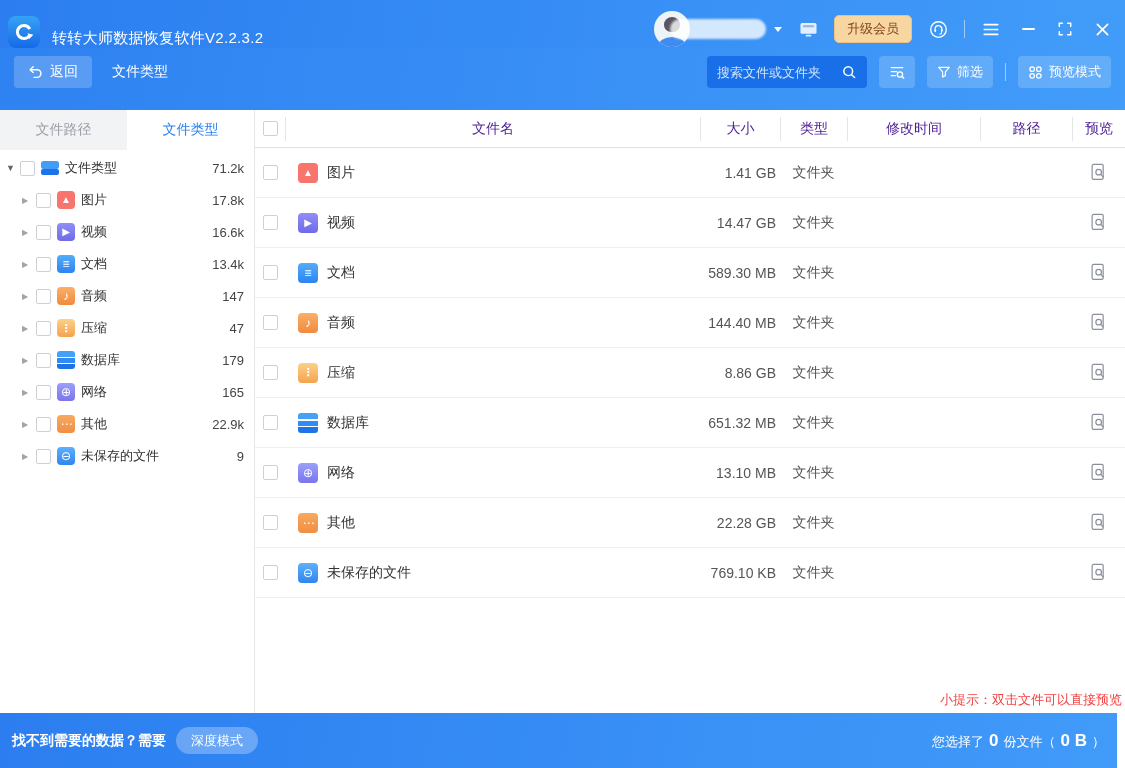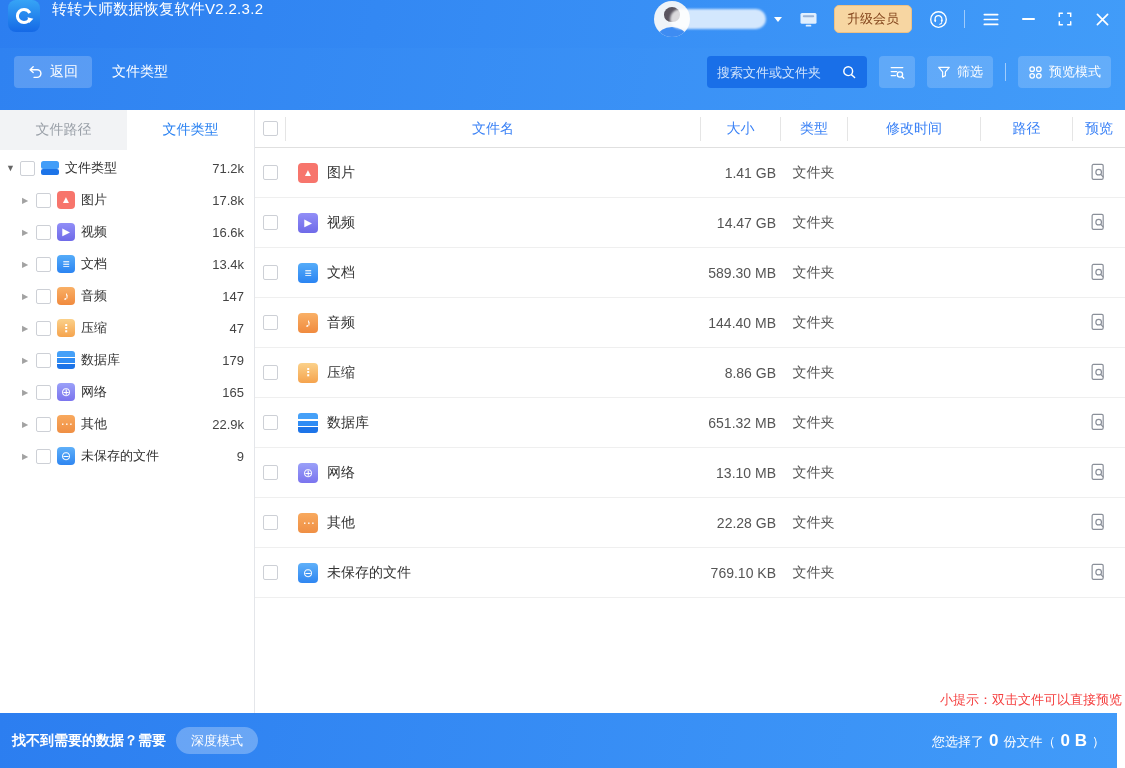--- a/index.html
+++ b/index.html
@@ -1,21 +1,21 @@
 <!DOCTYPE html>
 <html><head>
 <meta charset="utf-8">
 <style>
   * { margin:0; padding:0; box-sizing:border-box; }
   html,body { width:1125px; height:768px; overflow:hidden; }
   body { font-family:"Liberation Sans","DejaVu Sans",sans-serif; background:#fff; position:relative; font-size:14px; color:#333; }
 
   
   .titlebar { position:absolute; top:0; left:0; right:0; height:48px;
-    background:linear-gradient(100deg,#2c7ef0,#419cf9); display:flex; align-items:flex-start; padding:0 12px 0 8px; }
+    background:linear-gradient(100deg,#2c7ef0,#419cf9); display:flex; align-items:flex-end; padding:0 12px 0 8px; }
   .logo { width:32px; height:32px; border-radius:8px; background:linear-gradient(180deg,#36a4f6,#1569e6);
     display:flex; align-items:center; justify-content:center; flex:0 0 auto; }
   .app-title { color:#fff; font-size:15px; margin-left:12px; letter-spacing:.3px; }
   .tb-right { margin-left:auto; display:flex; align-items:center; gap:15px; }
   .avatar-group { position:relative; width:128px; height:38px; display:flex; align-items:center; }
   .avatar { width:36px; height:36px; border-radius:50%; background:#eef3f8; position:relative; overflow:hidden; flex:0 0 auto; }
   .avatar::before { content:""; position:absolute; left:10px; top:6px; width:16px; height:15px; border-radius:50% 50% 46% 46%; background:#5a5560; }
   .avatar::after { content:""; position:absolute; left:4px; bottom:-8px; width:28px; height:18px; border-radius:50% 50% 0 0; background:#3e8cf2; }
   .name-blur { position:absolute; left:16px; top:9px; width:96px; height:20px; border-radius:10px;
     background:rgba(255,255,255,.78); filter:blur(1.2px); }
@@ -67,21 +67,21 @@
   .ic-net     { background:linear-gradient(180deg,#9aa0f8,#7b74ee); font-size:12px; }
   .ic-other   { background:linear-gradient(180deg,#f8a95e,#ef8f44); font-size:12px; letter-spacing:-1px; }
   .ic-unsaved { background:linear-gradient(180deg,#5fb0f9,#2f86f1); font-size:12px; }
   .ic-filetype-root { background:transparent; }
   .ic-filetype-root::before { content:""; position:absolute; top:2px; left:0; width:18px; height:8px; border-radius:2.5px; background:#429df8; }
   .ic-filetype-root::after  { content:""; position:absolute; bottom:2px; left:0; width:18px; height:6px; border-radius:2px; background:#1d74e8; }
 
   
   .main { position:absolute; top:110px; left:255px; right:0; bottom:55px; background:#fff; }
   .tgrid { display:grid; grid-template-columns:30px 415px 80px 67px 133px 92px 53px; align-items:center; }
-  .thead { height:38px; border-bottom:1px solid #e0e0e0; font-size:14px; color:#3b82f6; }
+  .thead { height:38px; border-bottom:1px solid #e0e0e0; font-size:14px; color:#4c1d95; }
   .thead .hcell { display:flex; align-items:center; justify-content:center; height:24px; border-left:1px solid #e5e5e5; }
   .thead .hcell.first { border-left:none; }
   .trow { height:50px; border-bottom:1px solid #efefef; cursor:default; }
   .cell { display:flex; align-items:center; height:100%; font-size:14px; color:#555; }
   .c-cb { justify-content:center; }
   .c-name { padding-left:6px; color:#333; gap:9px; }
   .c-size { justify-content:flex-end; padding-right:4px; }
   .c-type, .c-mod, .c-path, .c-prev { justify-content:center; }
   .prev-btn { display:flex; align-items:center; justify-content:center; width:26px; height:26px; cursor:pointer; }
   .tip { position:absolute; right:3px; bottom:4px; font-size:13px; color:#f53f3f; }

